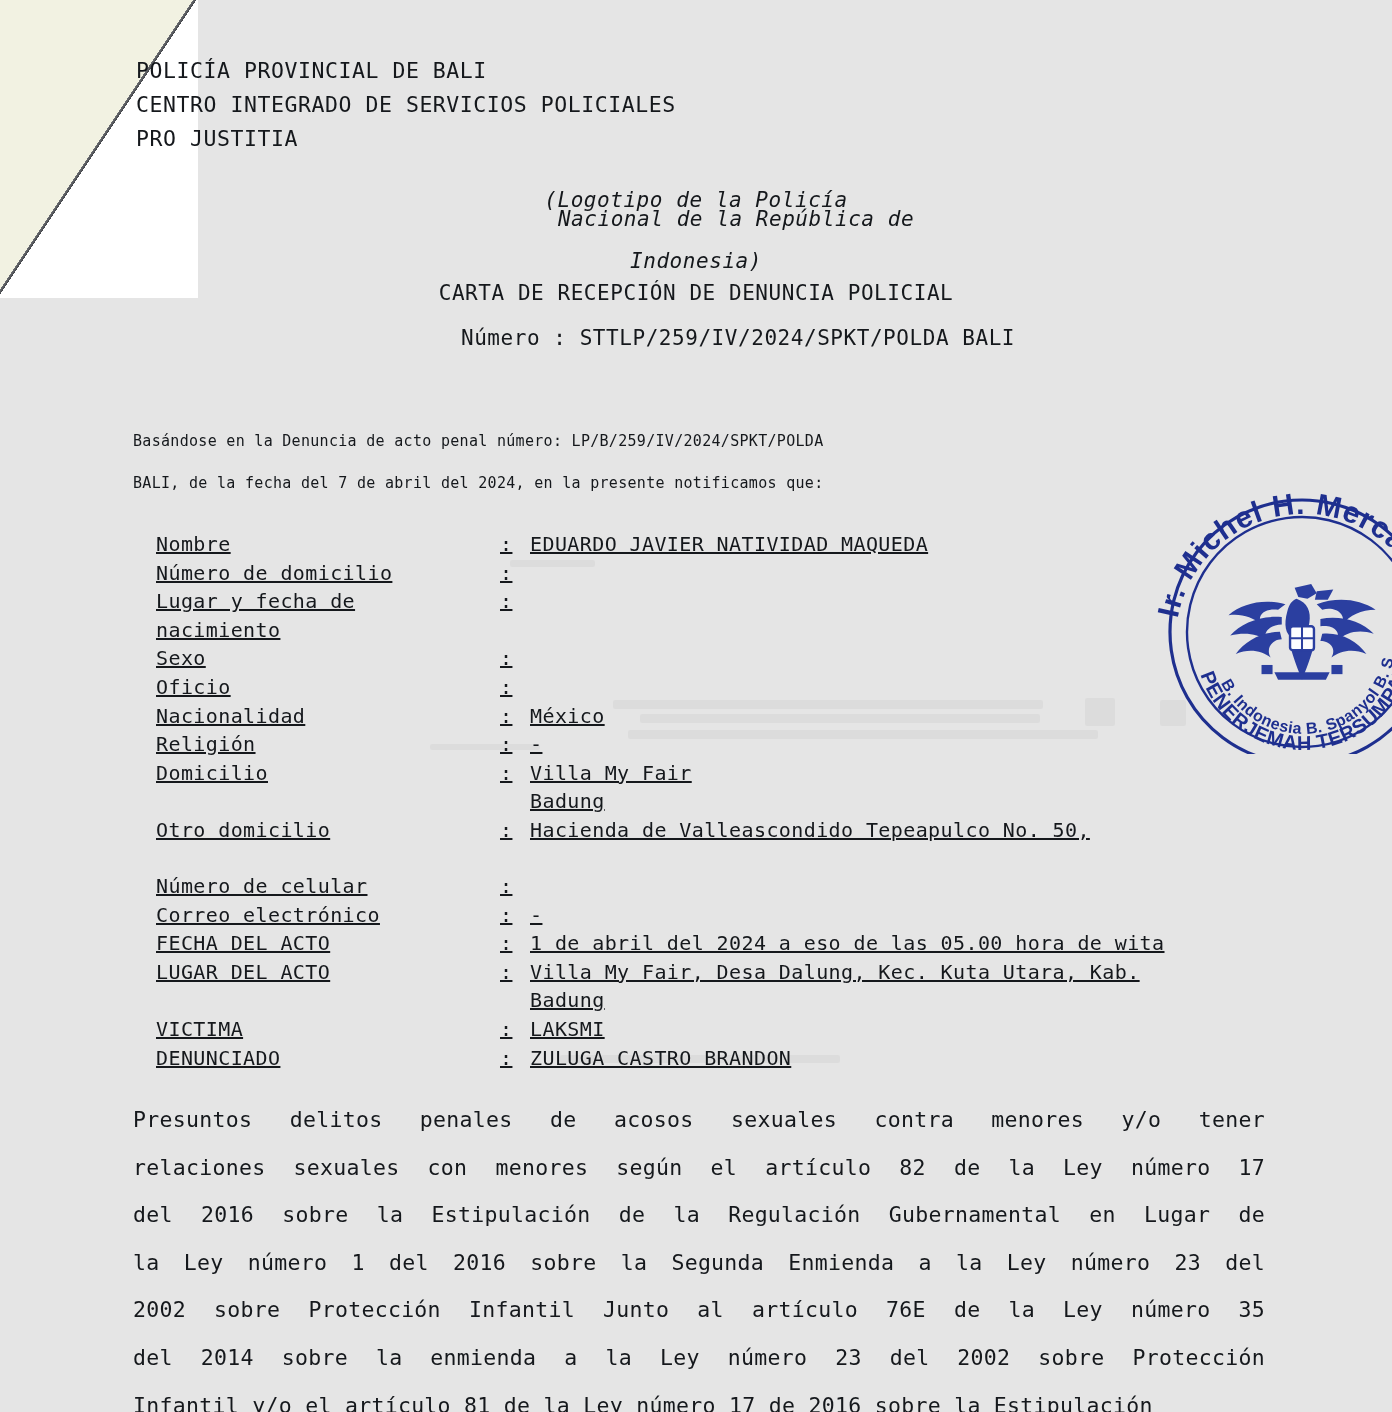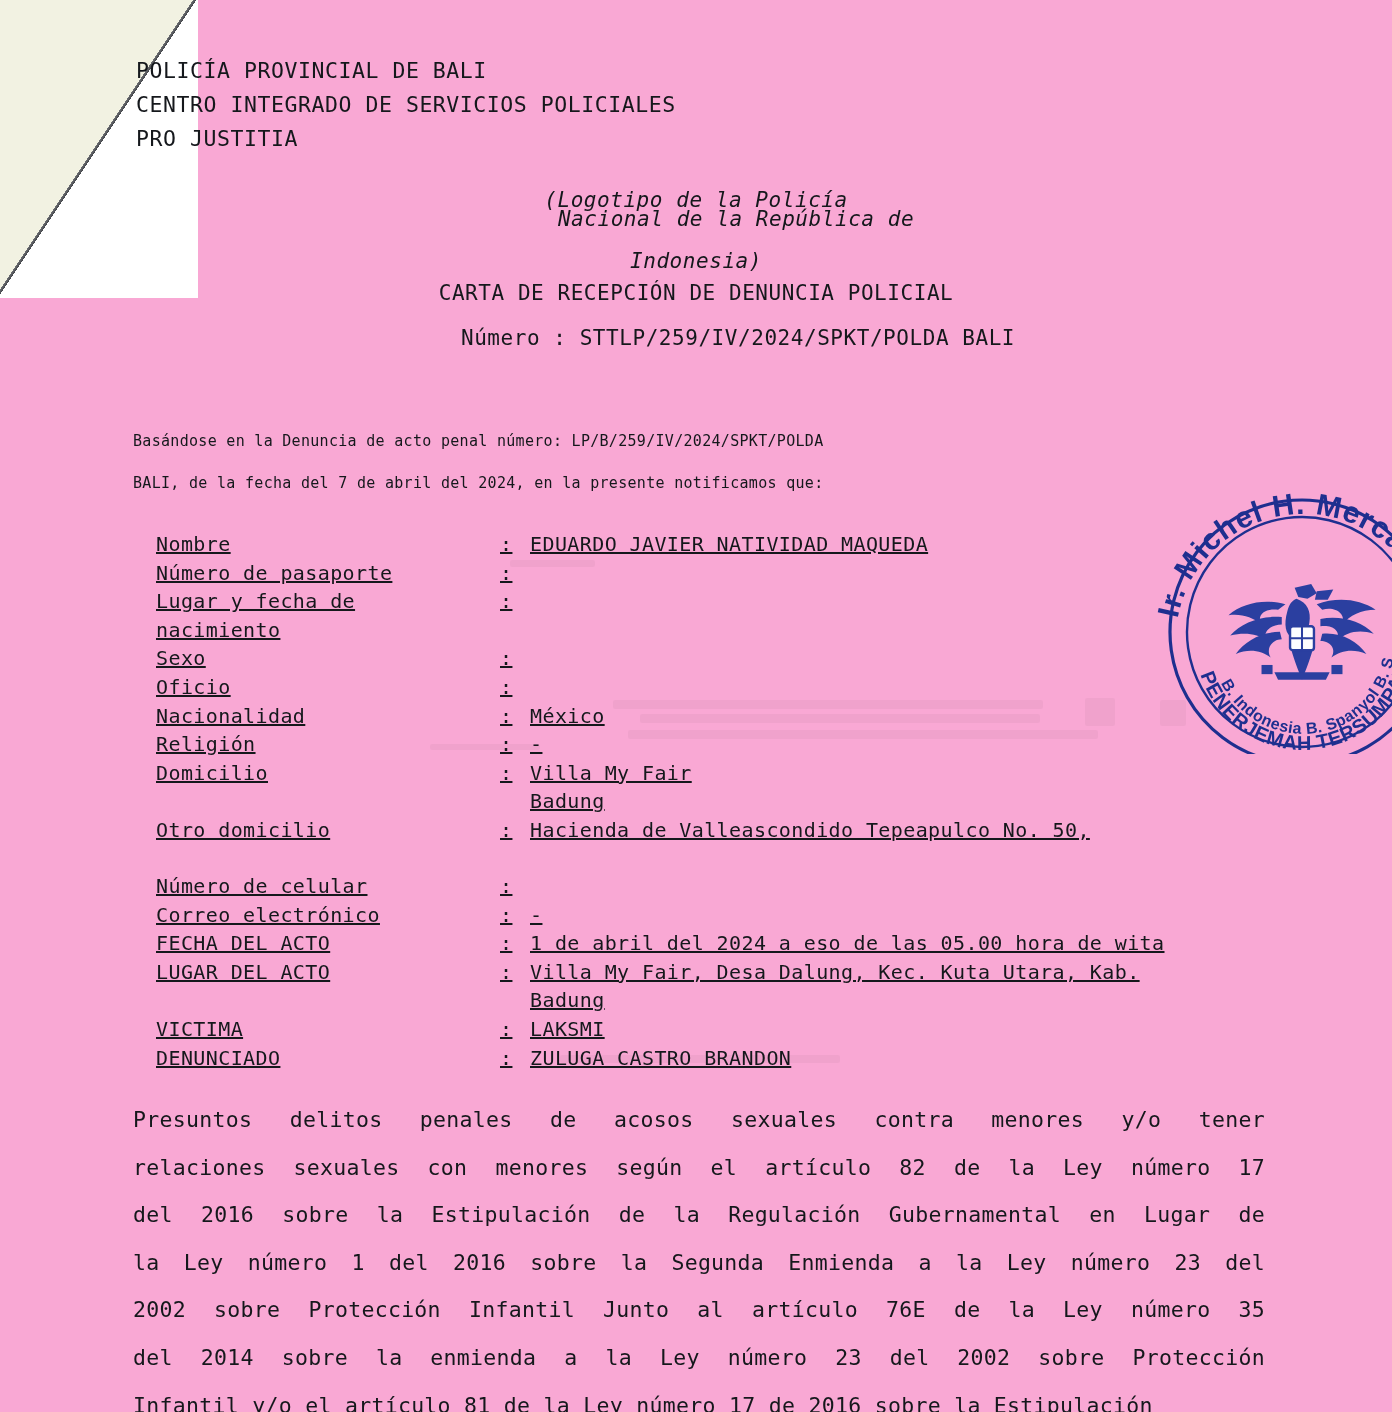--- a/index.html
+++ b/index.html
@@ -9,21 +9,21 @@
   }
   body {
     font-family: "DejaVu Sans Mono", "Liberation Mono", monospace;
     color: #15181c;
   }
 
   #page {
     position: relative;
     width: 1392px;
     height: 1412px;
-    background: #f9a8d4;
+    background: #e5e5e5;
     overflow: hidden;
   }
 
   
   #corner-fold {
     position: absolute;
     top: -2px;
     left: -2px;
     width: 200px;
     height: 300px;
@@ -157,21 +157,21 @@
   <div class="ghost" style="left:560px;top:1055px;width:280px;height:8px;"></div>
 
   <table class="ftable" id="fields-1" style="top:530px;">
     <tbody>
       <tr>
         <td class="c-label">Nombre</td>
         <td class="c-colon">:</td>
         <td class="c-value">EDUARDO JAVIER NATIVIDAD MAQUEDA</td>
       </tr>
       <tr>
-        <td class="c-label">Número de pasaporte</td>
+        <td class="c-label">Número de domicilio</td>
         <td class="c-colon">:</td>
         <td class="c-value"></td>
       </tr>
       <tr>
         <td class="c-label">Lugar y fecha de
 nacimiento</td>
         <td class="c-colon">:</td>
         <td class="c-value"></td>
       </tr>
       <tr>

